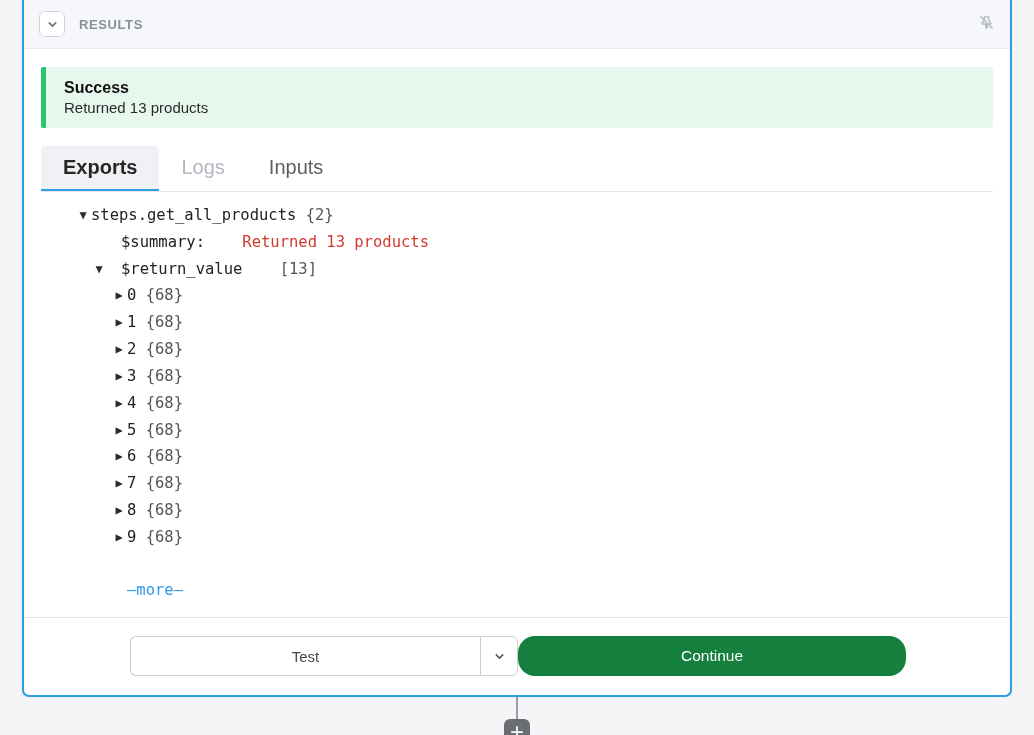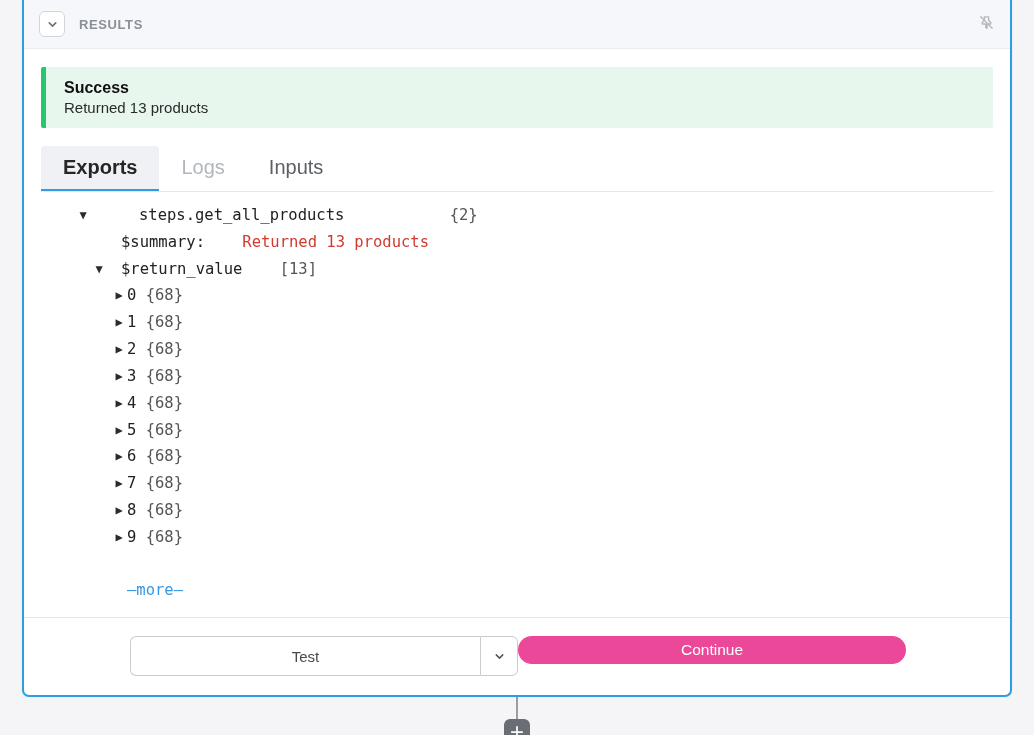--- a/index.html
+++ b/index.html
@@ -111,21 +111,21 @@
     display: inline-block;
     width: 12px;
     text-align: center;
     margin-right: 2px;
     color: #2b2b2b;
     cursor: pointer;
     font-size: 12px;
   }
   .caret.right::before { content: "▶"; }
   .caret.down::before { content: "▼"; }
-  .ind1 { padding-left: 36px; gap: 48px; }
+  .ind1 { padding-left: 36px; }
   .ind2 { padding-left: 52px; gap: 14px; }
   .ind3 { padding-left: 72px; }
   .key { color: #222; }
   .meta-gray { color: #555; }
   .red { color: #d23a2f; }
   .more-link { color: #3498e6; cursor: pointer; font-family: ui-monospace, Menlo, monospace; margin-top: 26px; }
   .footer {
     border-top: 1px solid #e5e7eb;
     padding: 18px 16px 20px 18px;
     display: flex;
@@ -149,24 +149,24 @@
   .btn-dd {
     width: 38px;
     border: 1px solid #c9ccd1;
     border-radius: 0 6px 6px 0;
     background: #fff;
     display: flex; align-items: center; justify-content: center;
     cursor: pointer;
   }
   .btn-continue {
     width: 388px;
-    height: 28px;
+    height: 40px;
     border: none;
     border-radius: 17px;
-    background: #ec4899;
+    background: #15803d;
     color: #fff;
     font-size: 15.5px;
     font-weight: 500;
     cursor: pointer;
   }
   .connector-wrap {
     display: flex; flex-direction: column; align-items: center;
   }
   .connector-line {
     width: 2px; height: 22px; background: #9b9ea6;

